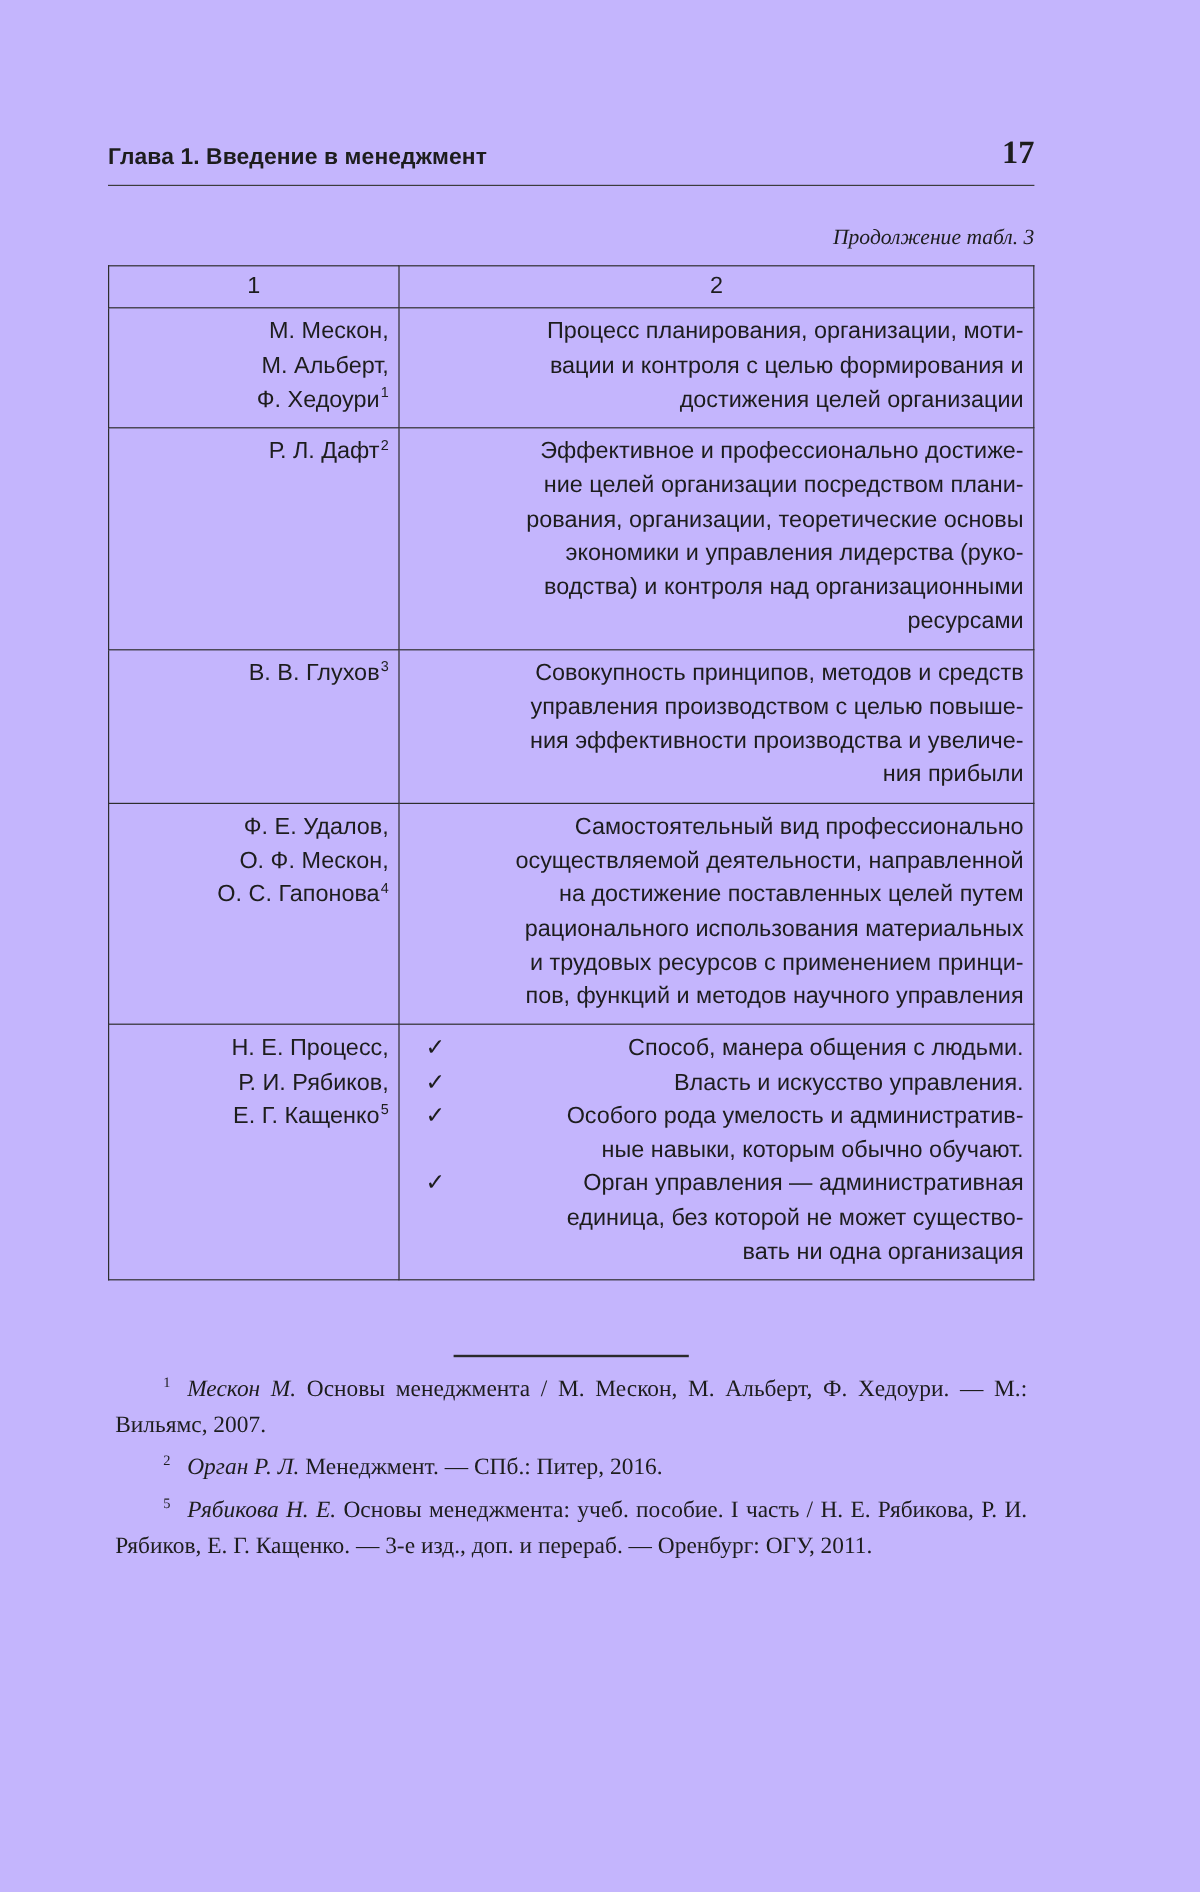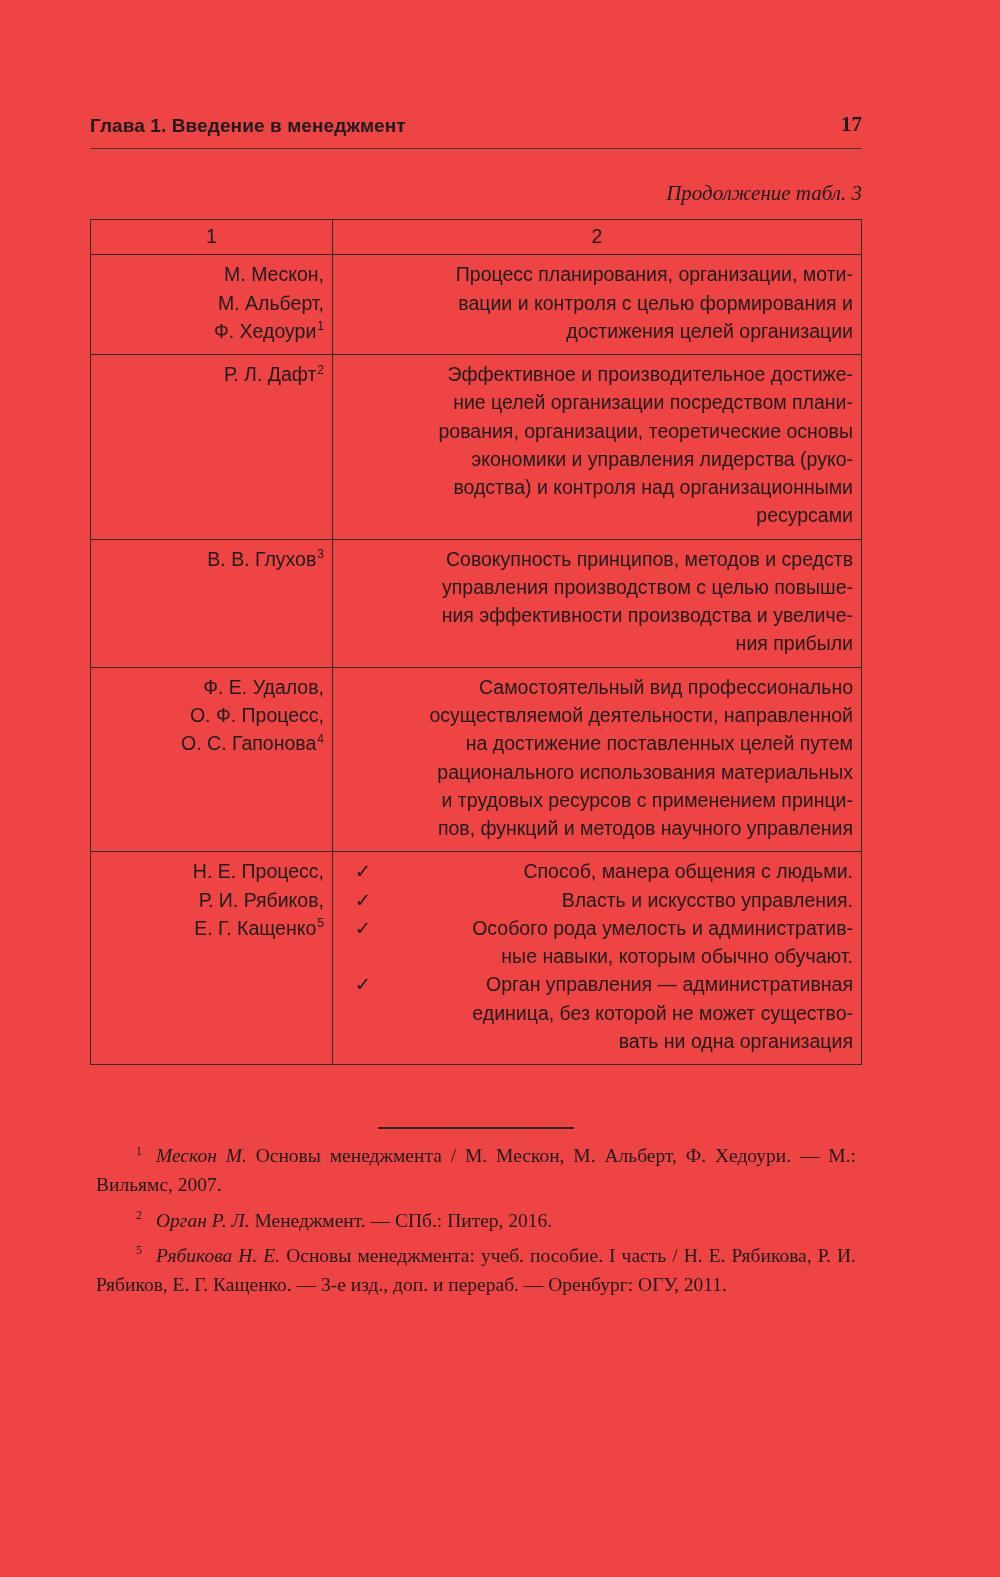--- a/index.html
+++ b/index.html
@@ -1,20 +1,20 @@
 <!DOCTYPE html>
 <html lang="ru"><head>
 <meta charset="utf-8">
 <style>
   html,body{margin:0;padding:0;background:#e9e9e9;}
   .page{
     position:relative;
     width:1000px;height:1577px;
     margin:0 auto;
-    background:#ef4444;
+    background:#c4b5fd;
     font-family:"Liberation Sans",sans-serif;
     color:#1d1d1d;
     overflow:hidden;
     box-sizing:border-box;
   }
   .content{
     position:absolute;
     left:90px; right:138px; top:0;
   }
   
@@ -27,29 +27,29 @@
     border-bottom:1.5px solid #3c3c3c;
   }
   .chapter{
     font-weight:bold;
     font-size:19px;
     letter-spacing:.1px;
   }
   .pagenum{
     font-family:"Liberation Serif",serif;
     font-weight:bold;
-    font-size:21px;
+    font-size:27px;
   }
   
   .caption{
     margin-top:32px;
     text-align:right;
     font-family:"Liberation Serif",serif;
     font-style:italic;
-    font-size:21px;
+    font-size:18px;
   }
   
   table.defs{
     margin-top:13px;
     width:100%;
     border-collapse:collapse;
     font-size:19.5px;
     line-height:1.45;
   }
   table.defs th, table.defs td{
@@ -142,21 +142,21 @@
 вации и контроля с целью формирования и
 достижения целей организации</span>
           </td>
         </tr>
 
         <tr>
           <td>
             <div><span>Р. Л. Дафт</span><sup class="marker">2</sup></div>
           </td>
           <td>
-            <span class="preline">Эффективное и производительное достиже-
+            <span class="preline">Эффективное и профессионально достиже-
 ние целей организации посредством плани-
 рования, организации, теоретические основы
 экономики и управления лидерства (руко-
 водства) и контроля над организационными
 ресурсами</span>
           </td>
         </tr>
 
         <tr>
           <td>
@@ -166,21 +166,21 @@
             <span class="preline">Совокупность принципов, методов и средств
 управления производством с целью повыше-
 ния эффективности производства и увеличе-
 ния прибыли</span>
           </td>
         </tr>
 
         <tr>
           <td>
             <div>Ф. Е. Удалов,</div>
-            <div>О. Ф. Процесс,</div>
+            <div>О. Ф. Мескон,</div>
             <div><span>О. С. Гапонова</span><sup class="marker">4</sup></div>
           </td>
           <td>
             <span class="preline">Самостоятельный вид профессионально
 осуществляемой деятельности, направленной
 на достижение поставленных целей путем
 рационального использования материальных
 и трудовых ресурсов с применением принци-
 пов, функций и методов научного управления</span>
           </td>

